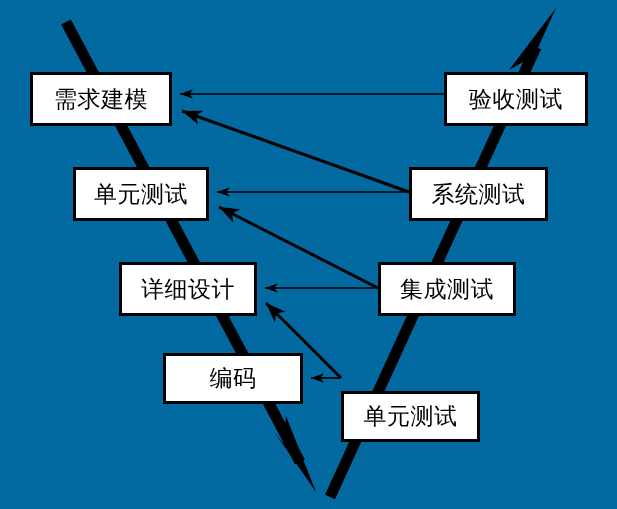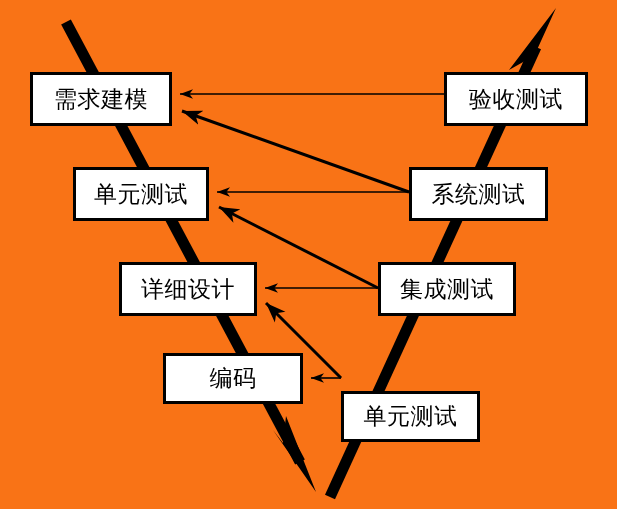--- a/index.html
+++ b/index.html
@@ -5,21 +5,21 @@
 <style>
   html, body {
     margin: 0;
     padding: 0;
     background: #ffffff;
   }
   #diagram-root {
     position: relative;
     width: 617px;
     height: 509px;
-    background: #f97316;
+    background: #0369a1;
     font-family: "Liberation Serif", "DejaVu Serif", serif;
     overflow: hidden;
   }
   #vmodel-svg {
     position: absolute;
     left: 0;
     top: 0;
     width: 617px;
     height: 509px;
   }

